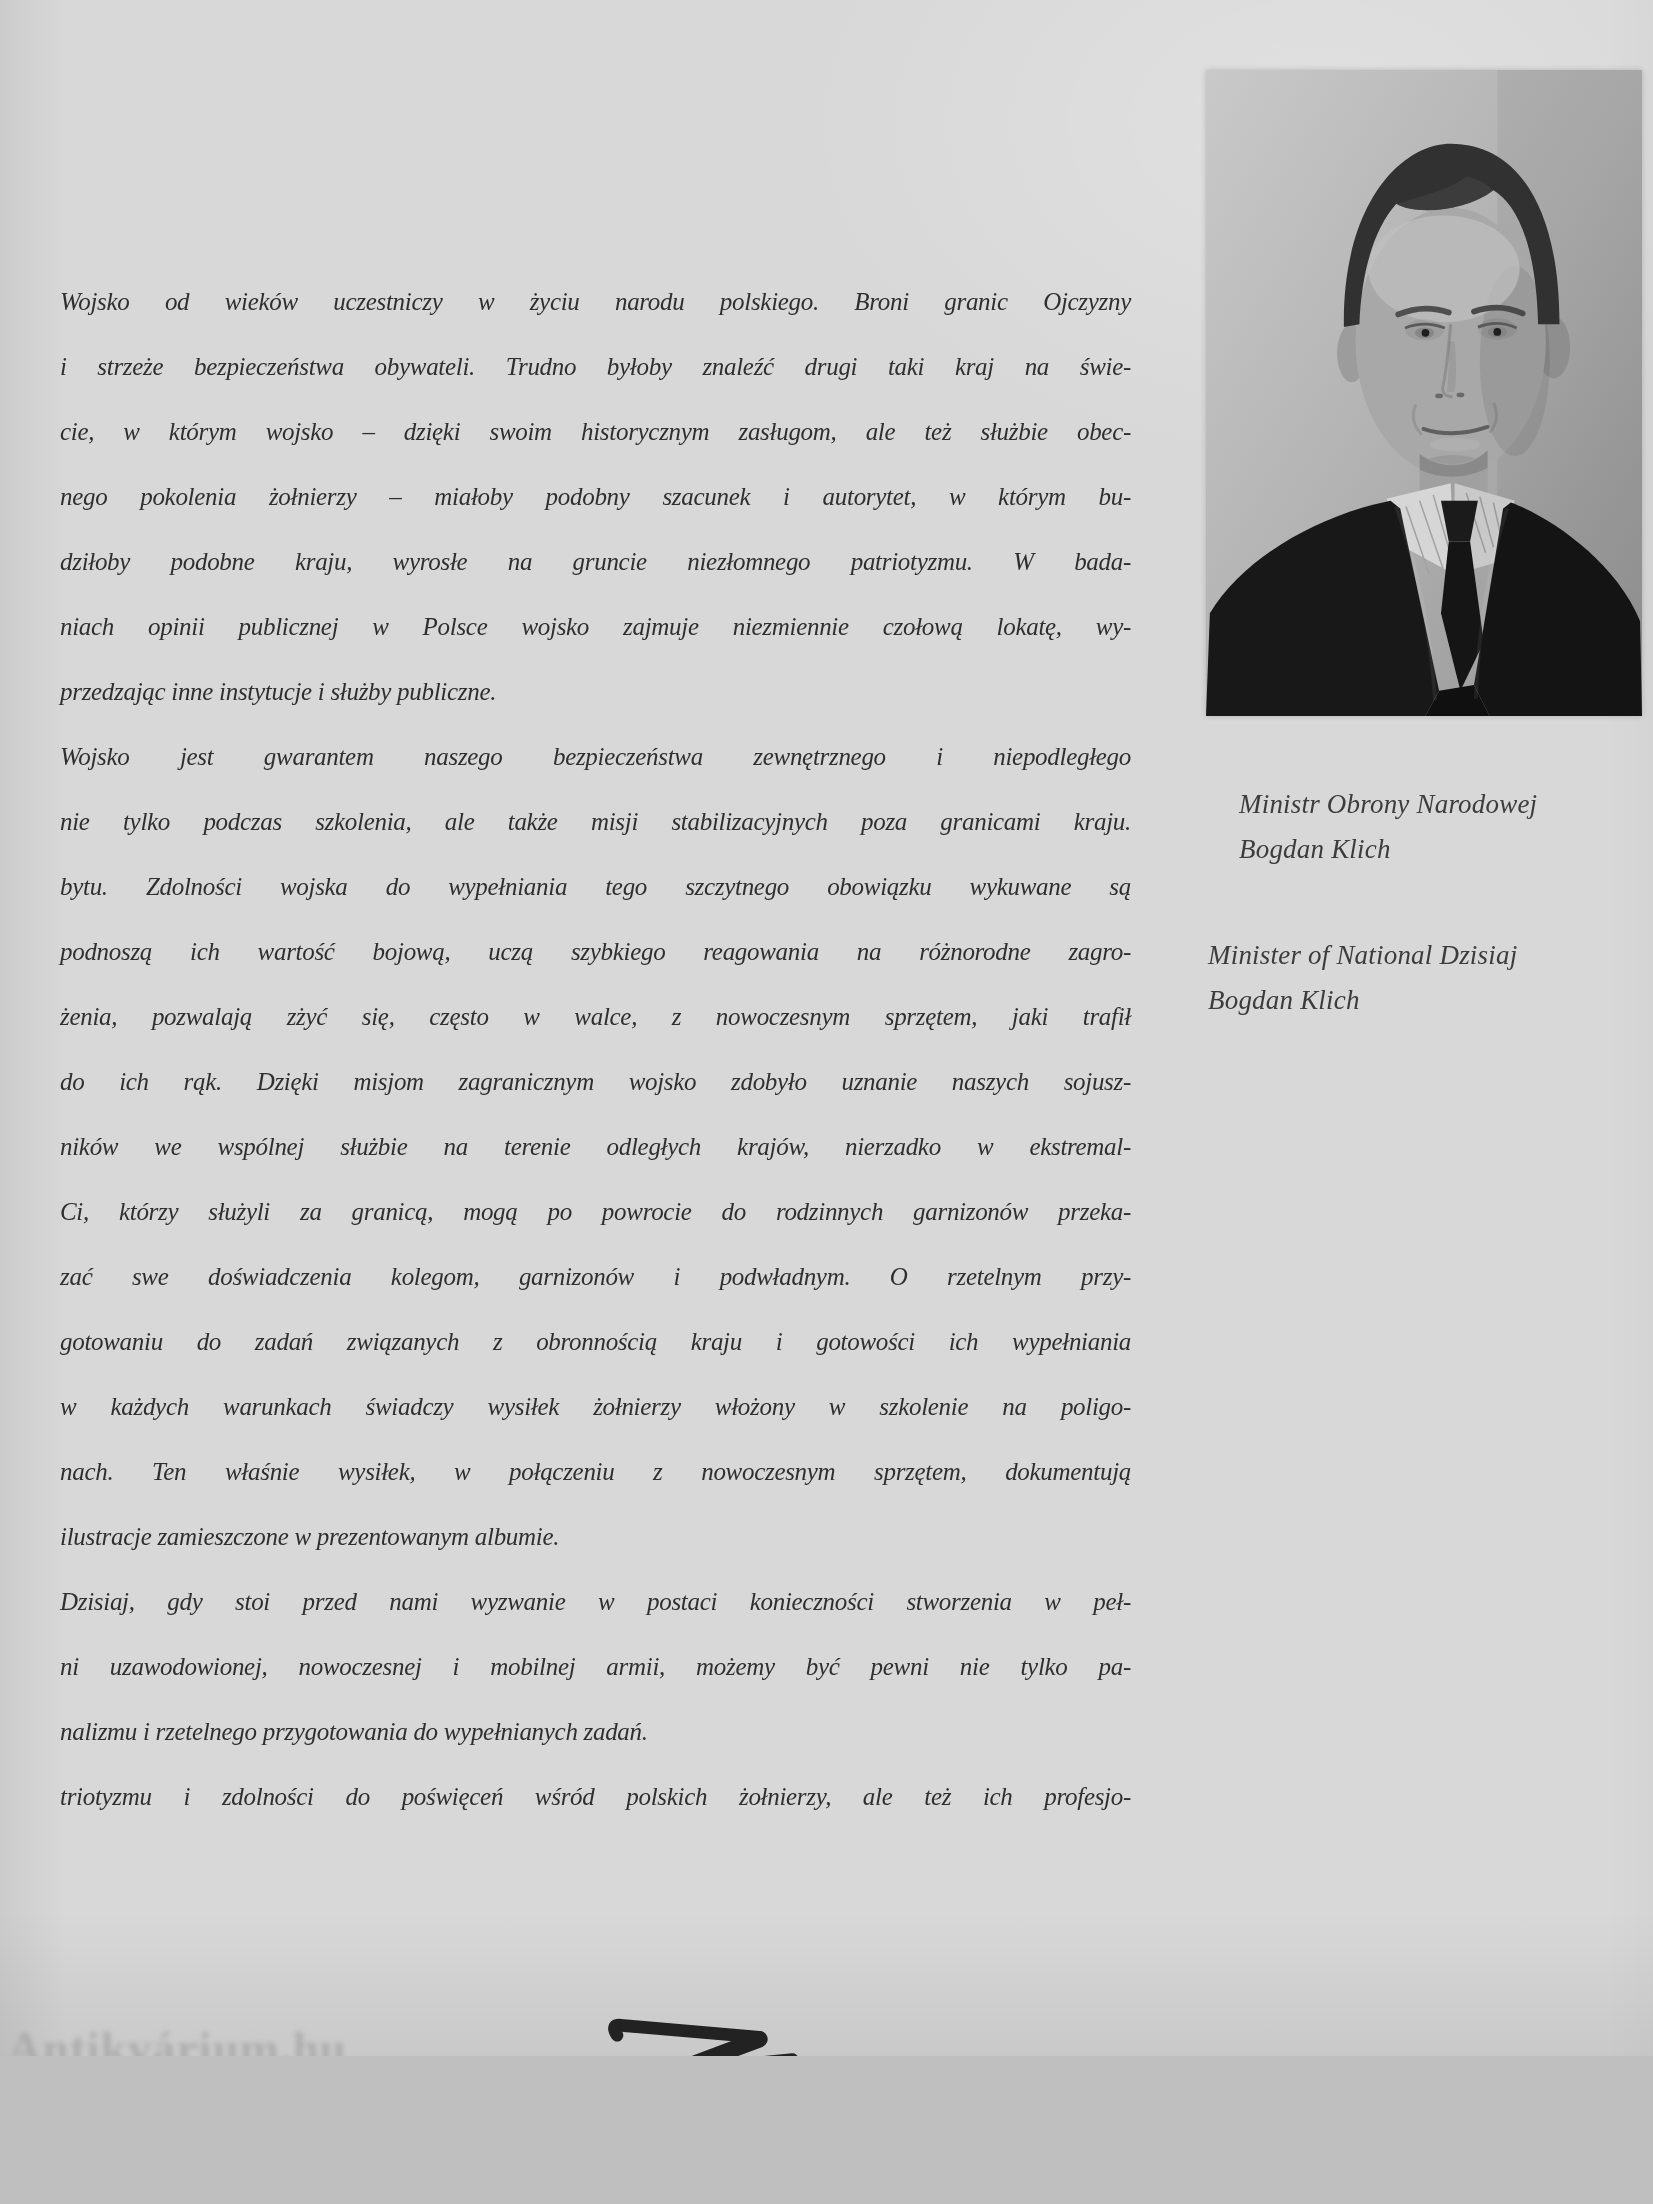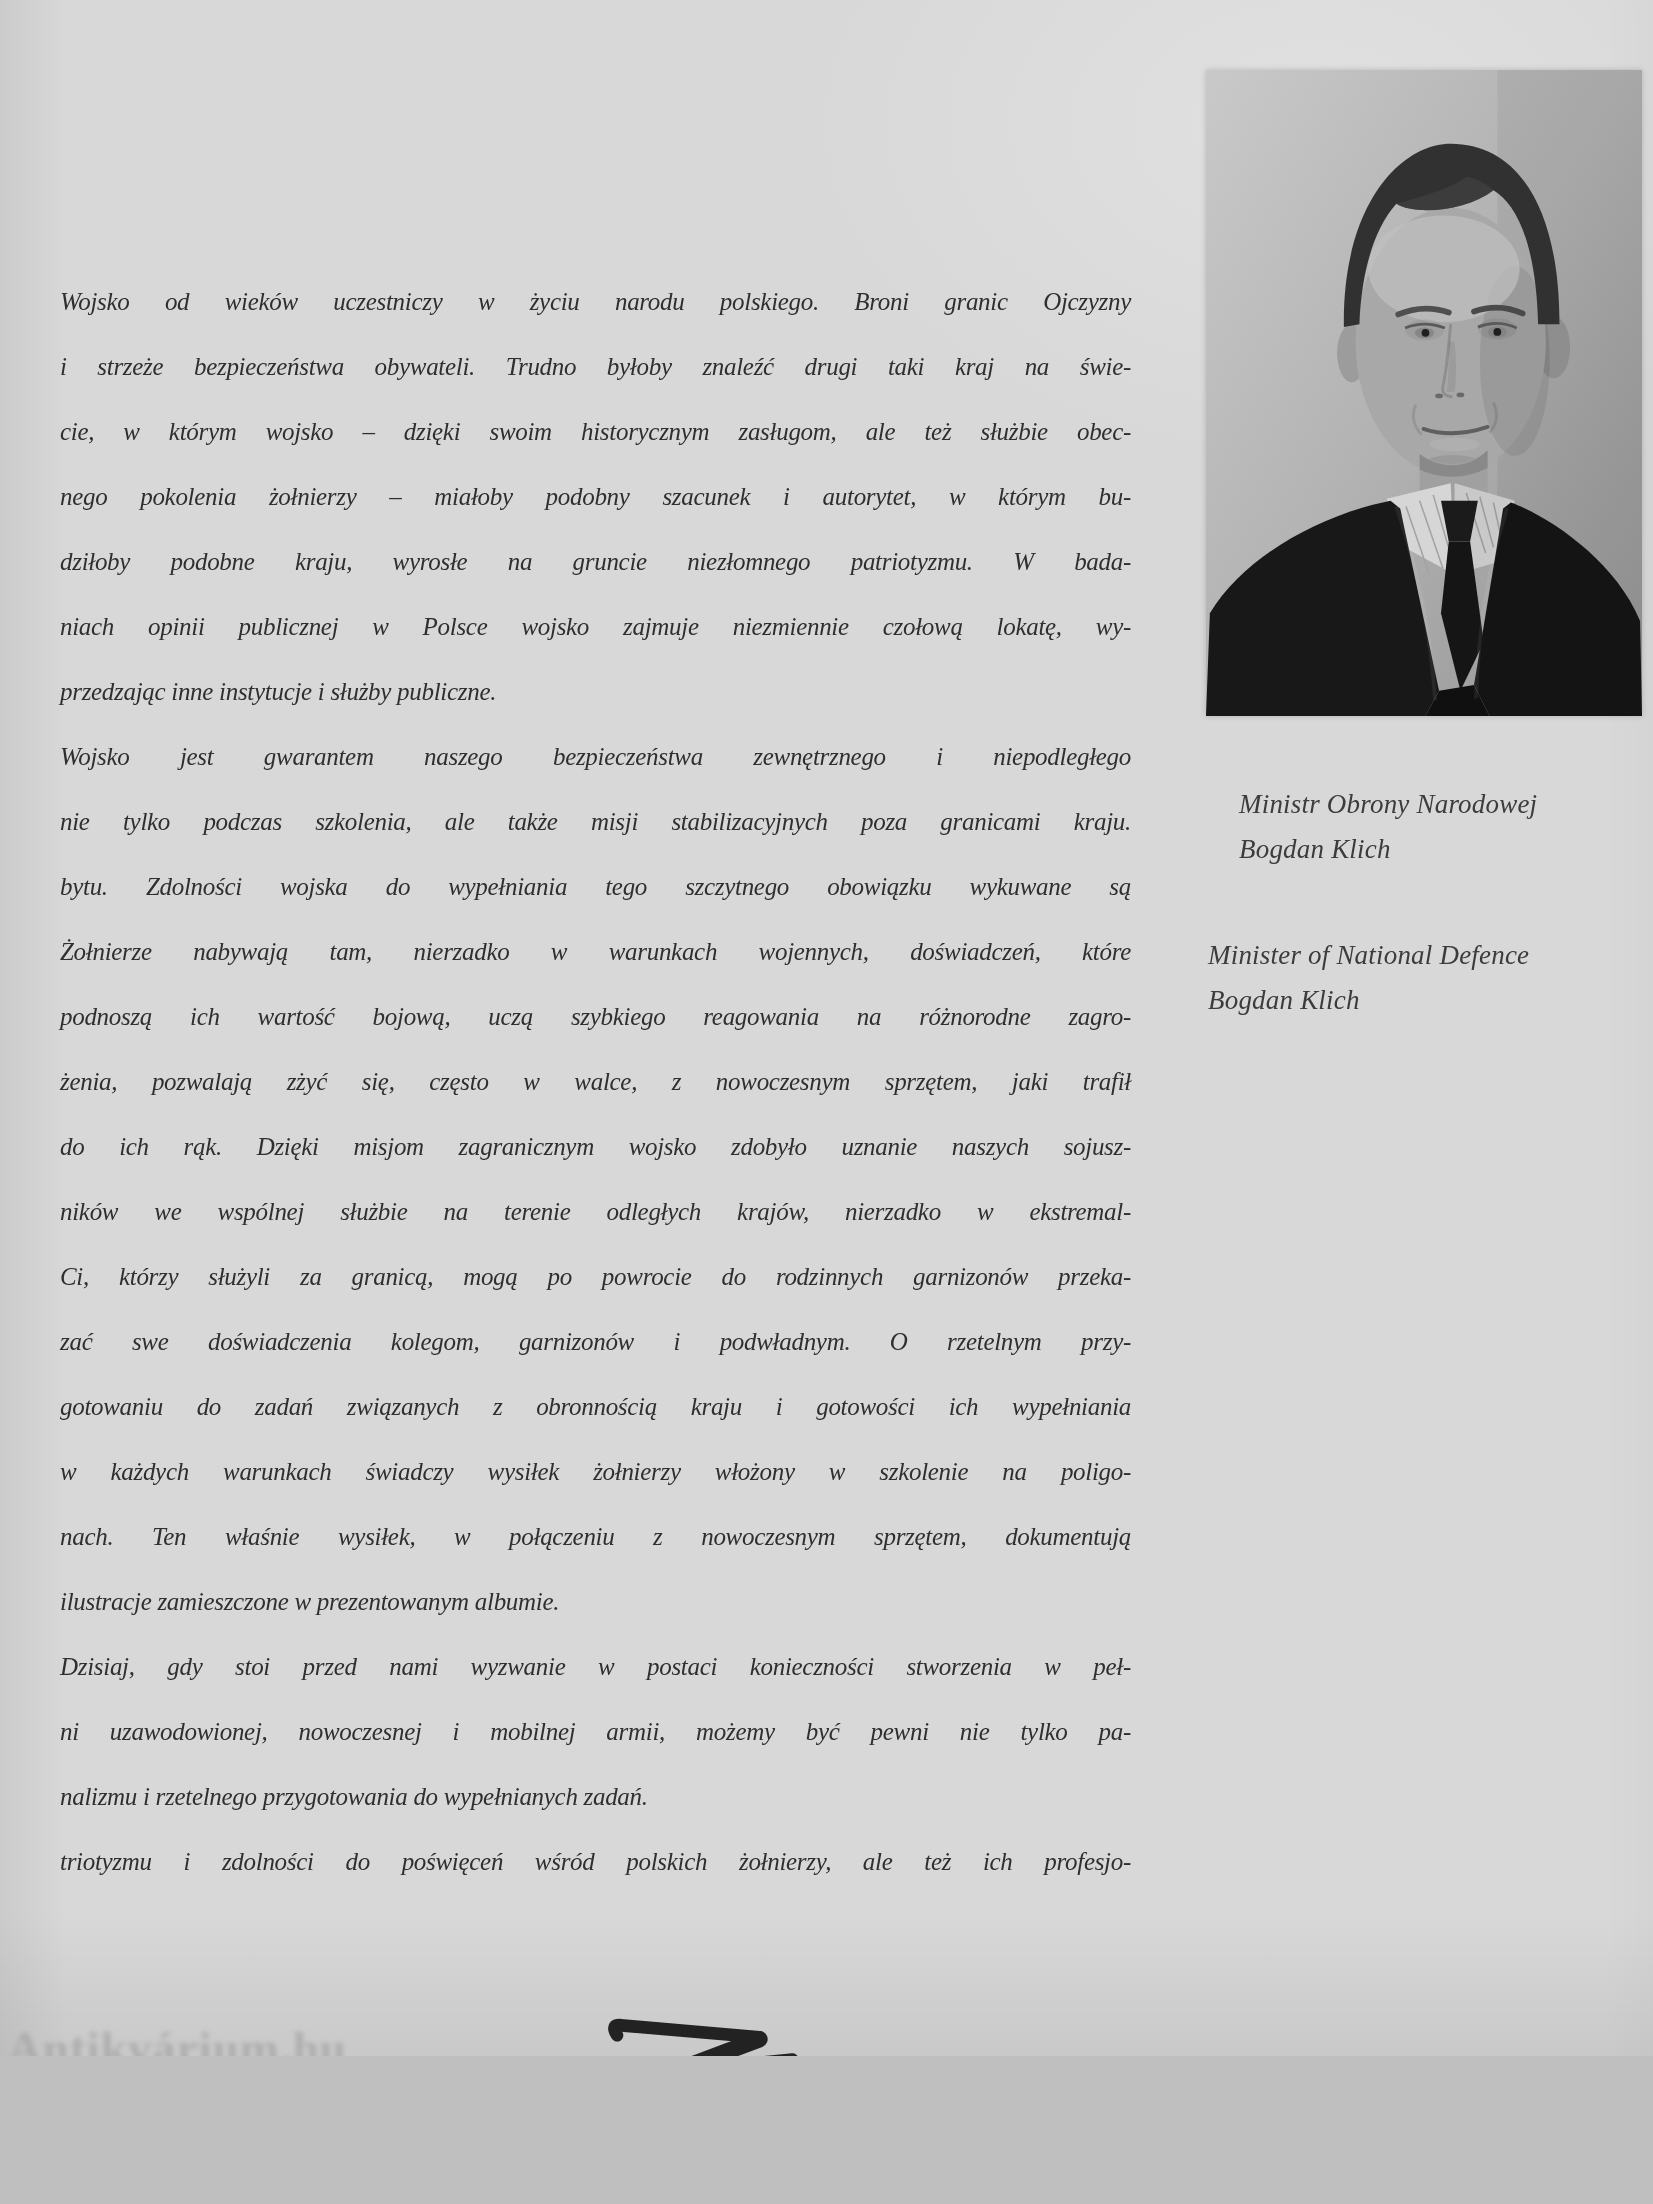--- a/index.html
+++ b/index.html
@@ -84,21 +84,20 @@
       <div class="line">Wojsko od wieków uczestniczy w życiu narodu polskiego. Broni granic Ojczyzny</div>
       <div class="line">i strzeże bezpieczeństwa obywateli. Trudno byłoby znaleźć drugi taki kraj na świe-</div>
       <div class="line">cie, w którym wojsko – dzięki swoim historycznym zasługom, ale też służbie obec-</div>
       <div class="line">nego pokolenia żołnierzy – miałoby podobny szacunek i autorytet, w którym bu-</div>
       <div class="line">dziłoby podobne kraju, wyrosłe na gruncie niezłomnego patriotyzmu. W bada-</div>
       <div class="line">niach opinii publicznej w Polsce wojsko zajmuje niezmiennie czołową lokatę, wy-</div>
       <div class="line para-end">przedzając inne instytucje i służby publiczne.</div>
       <div class="line">Wojsko jest gwarantem naszego bezpieczeństwa zewnętrznego i niepodległego</div>
       <div class="line">nie tylko podczas szkolenia, ale także misji stabilizacyjnych poza granicami kraju.</div>
       <div class="line">bytu. Zdolności wojska do wypełniania tego szczytnego obowiązku wykuwane są</div>
-      <div class="line">Żołnierze nabywają tam, nierzadko w warunkach wojennych, doświadczeń, które</div>
       <div class="line">podnoszą ich wartość bojową, uczą szybkiego reagowania na różnorodne zagro-</div>
       <div class="line">żenia, pozwalają zżyć się, często w walce, z nowoczesnym sprzętem, jaki trafił</div>
       <div class="line">do ich rąk. Dzięki misjom zagranicznym wojsko zdobyło uznanie naszych sojusz-</div>
       <div class="line">ników we wspólnej służbie na terenie odległych krajów, nierzadko w ekstremal-</div>
       <div class="line">Ci, którzy służyli za granicą, mogą po powrocie do rodzinnych garnizonów przeka-</div>
       <div class="line">zać swe doświadczenia kolegom, garnizonów i podwładnym. O rzetelnym przy-</div>
       <div class="line">gotowaniu do zadań związanych z obronnością kraju i gotowości ich wypełniania</div>
       <div class="line">w każdych warunkach świadczy wysiłek żołnierzy włożony w szkolenie na poligo-</div>
       <div class="line">nach. Ten właśnie wysiłek, w połączeniu z nowoczesnym sprzętem, dokumentują</div>
       <div class="line para-end">ilustracje zamieszczone w prezentowanym albumie.</div>
@@ -177,21 +176,21 @@
         <path d="M310,452 C288,520 280,590 278,648" stroke="rgba(255,255,255,0.07)" stroke-width="4" fill="none"></path>
       </g>
     </svg>
   </div>
 
   <div class="caption polish">
     <div>Ministr Obrony Narodowej</div>
     <div>Bogdan Klich</div>
   </div>
   <div class="caption english">
-    <div>Minister of National Defence</div>
+    <div>Minister of National Dzisiaj</div>
     <div>Bogdan Klich</div>
   </div>
 
   <div class="signature">
     <svg viewBox="0 0 700 160">
       <g stroke="#222222" fill="none" stroke-linecap="round" stroke-linejoin="round">
         <path d="M141,22 q-8,-13 7,-10 L288,24" stroke-width="13"></path>
         <path d="M288,26 L190,63" stroke-width="17"></path>
         <path d="M100,69 L322,47" stroke-width="13"></path>
         <path d="M40,105 C140,78 300,60 440,75 C458,78 462,92 447,93 C438,93 434,86 441,80" stroke-width="14"></path>

